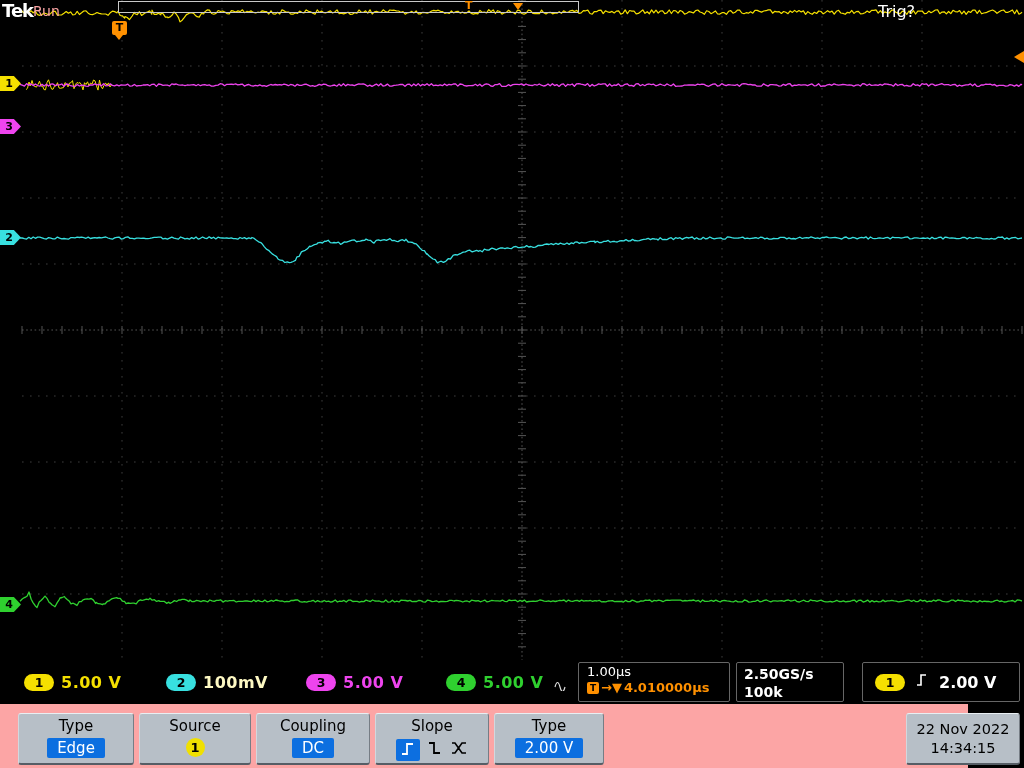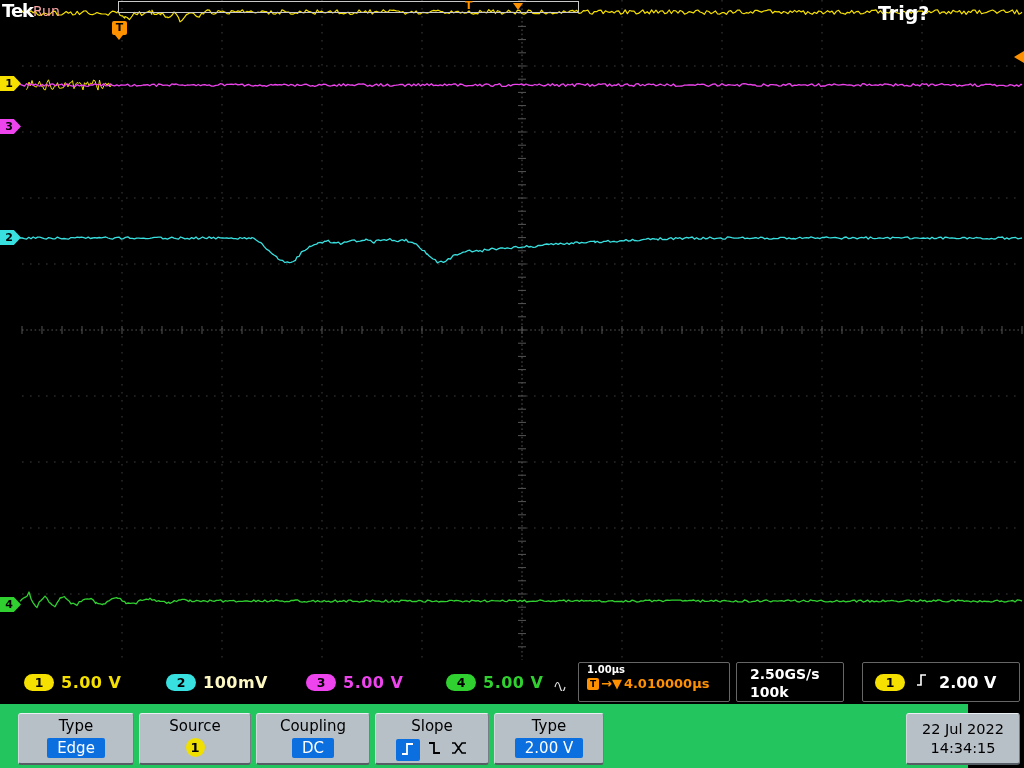--- a/index.html
+++ b/index.html
@@ -3,21 +3,21 @@
 <meta charset="utf-8">
 <style>
   html,body{margin:0;padding:0;background:#000;}
   body{width:1024px;height:768px;overflow:hidden;font-family:"DejaVu Sans",sans-serif;}
   #scope{position:relative;width:1024px;height:768px;background:#000;}
   #wave{position:absolute;left:0;top:0;pointer-events:none;}
 
   
   .tek-logo{position:absolute;left:2px;top:0px;color:#fff;font-size:18px;font-weight:800;letter-spacing:-1px;}
   .run-status{position:absolute;left:33px;top:3px;color:#fca5a5;font-size:14px;}
-  .trig-status{position:absolute;left:878px;top:2px;color:#fff;font-size:19px;font-weight:bold;}
+  .trig-status{position:absolute;left:878px;top:2px;color:#fff;font-size:16px;}
 
   
   .recbar{position:absolute;left:118px;top:1px;width:459px;height:10px;border:1px solid #c8c8c8;}
   .rec-t{position:absolute;left:346px;top:-3px;color:#ff9000;font-size:11px;font-weight:bold;}
   .rec-tri{position:absolute;left:394px;top:1px;width:0;height:0;
     border-left:5px solid transparent;border-right:5px solid transparent;border-top:7px solid #ff9000;}
 
   
   .trigpos{position:absolute;left:112px;top:21px;width:15px;height:14px;background:#ff9000;border-radius:2px;
     color:#000;font-size:11px;font-weight:bold;text-align:center;line-height:14px;}
@@ -34,32 +34,32 @@
 
   
   .readouts{position:absolute;left:0;top:660px;width:1024px;height:44px;}
   .chread{position:absolute;top:13px;display:flex;align-items:center;gap:7px;}
   .pill{min-width:30px;height:17px;border-radius:9px;color:#000;font-size:12.5px;font-weight:bold;
     text-align:center;line-height:17px;}
   .scaletxt{font-size:16px;font-weight:bold;letter-spacing:.5px;}
   .bwicon{position:absolute;left:554px;top:16px;}
   .hbox{position:absolute;left:578px;top:2px;width:152px;height:40px;border:1px solid #666;border-radius:2px;
     box-sizing:border-box;padding:1px 8px;}
-  .hscale{color:#fff;font-size:10px;font-weight:bold;}
+  .hscale{color:#fff;font-size:13px;font-weight:normal;}
   .hdelay{color:#ff9000;font-size:13px;font-weight:bold;display:flex;align-items:center;gap:2px;margin-top:1px;}
   .t-ico{display:inline-block;width:12px;height:12px;background:#ff9000;color:#000;font-size:9px;font-weight:bold;
     text-align:center;line-height:12px;border-radius:2px;}
   .ratebox{position:absolute;left:736px;top:2px;width:108px;height:40px;border:1px solid #666;border-radius:2px;
-    box-sizing:border-box;color:#fff;font-size:14px;font-weight:bold;padding:2px 13px;line-height:18px;}
+    box-sizing:border-box;color:#fff;font-size:14px;font-weight:bold;padding:2px 7px;line-height:18px;}
   .trigbox{position:absolute;left:862px;top:2px;width:158px;height:40px;border:1px solid #666;border-radius:2px;
     box-sizing:border-box;display:flex;align-items:center;gap:10px;padding:0 12px;}
   .triglevel{color:#fff;font-size:16px;font-weight:bold;}
 
   
-  .menubar{position:absolute;left:0;top:704px;width:968px;height:64px;background:#22c55e;}
+  .menubar{position:absolute;left:0;top:704px;width:968px;height:64px;background:#fca5a5;}
   .mbtn{position:absolute;top:9px;height:52px;background:#b7bfc7;border-radius:3px;box-sizing:border-box;
     border-top:1px solid #e9eff3;border-left:1px solid #d2d8de;border-right:1px solid #767d85;border-bottom:2px solid #565d65;
     text-align:center;color:#000;}
   .mbtn .lab{font-size:15px;margin-top:3px;}
   .chip{display:inline-block;background:#0c6fe0;color:#fff;font-size:15px;padding:1px 10px;border-radius:2px;margin-top:3px;}
   .srcball{display:inline-block;width:19px;height:19px;border-radius:50%;background:#f0e000;color:#000;
     font-size:13px;font-weight:bold;line-height:19px;margin-top:3px;}
   .slopes{display:flex;justify-content:center;align-items:center;gap:7px;margin-top:4px;}
   .chip-sm{background:#0c6fe0;border-radius:2px;padding:2px 4px 0 4px;}
   .holdoff{font-size:14px;margin-top:1px;}
@@ -299,21 +299,21 @@
       <span class="chip">DC</span>
     </div>
 
     <div class="mbtn" style="left:494px;width:110px">
       <div class="lab">Type</div>
       <span class="chip">2.00 V</span>
     </div>
 
 
     <div class="datebox">
-      <div>22 Jul 2022</div>
+      <div>22 Nov 2022</div>
       <div>14:34:15</div>
     </div>
   </div>
 
 <div class="chmark" style="top: 76px; background: rgb(245, 224, 0);">1</div>
     <div class="chmark" style="top: 230px; background: rgb(56, 224, 224);">2</div>
     <div class="chmark" style="top: 119px; background: rgb(238, 68, 238);">3</div>
     <div class="chmark" style="top: 597px; background: rgb(47, 208, 47);">4</div>
   </div>
 

